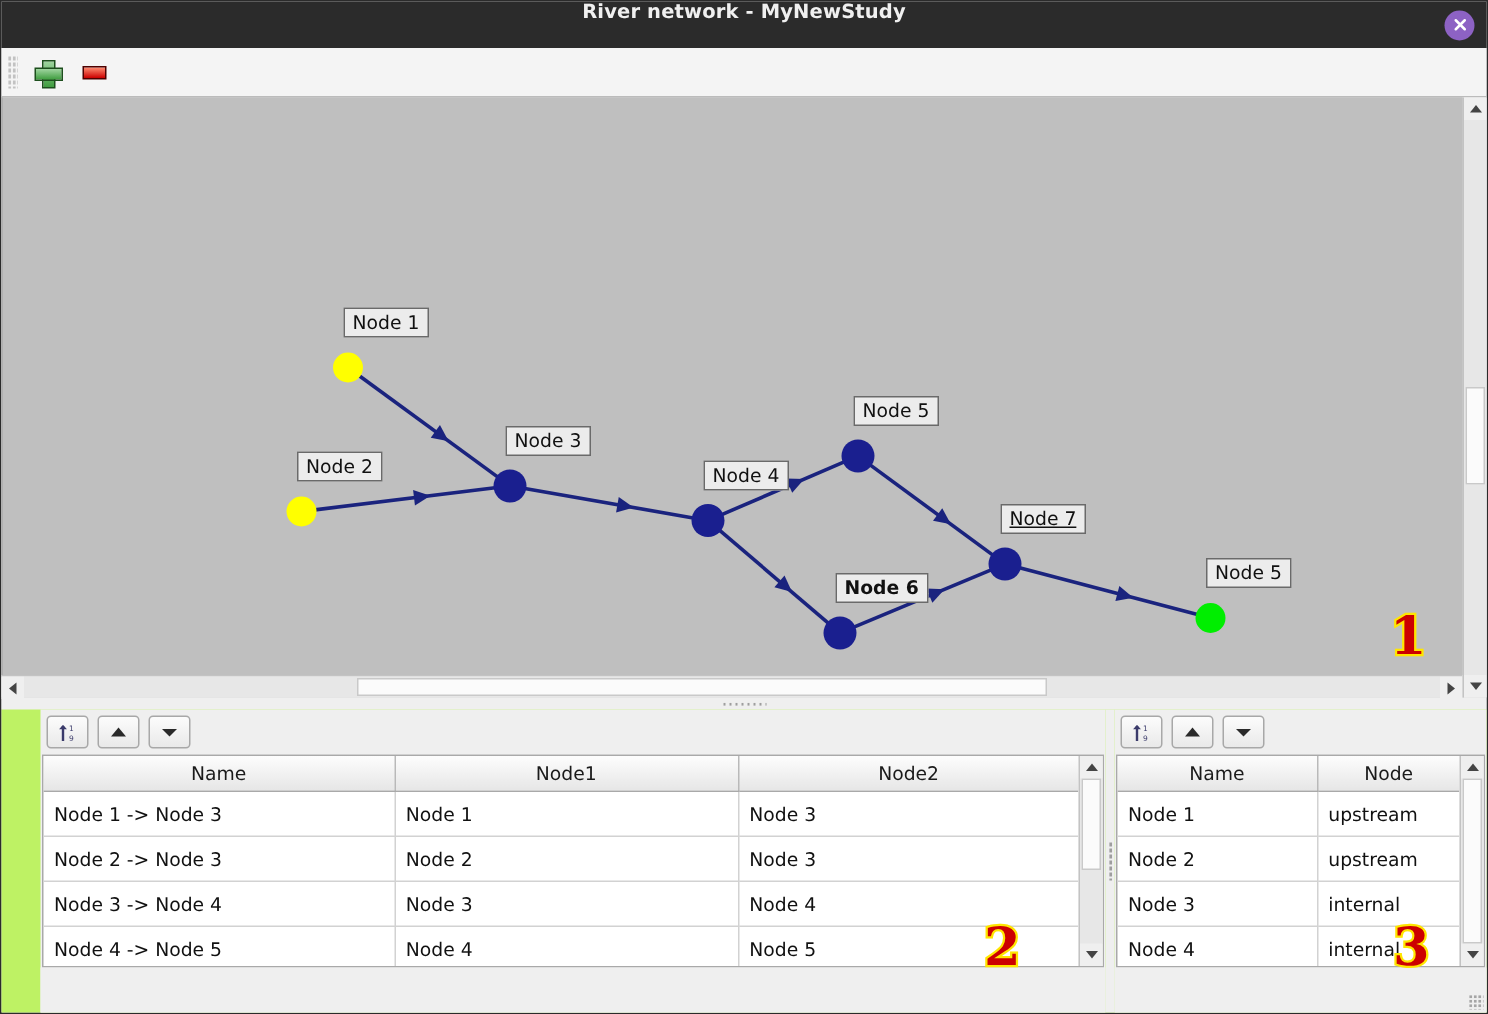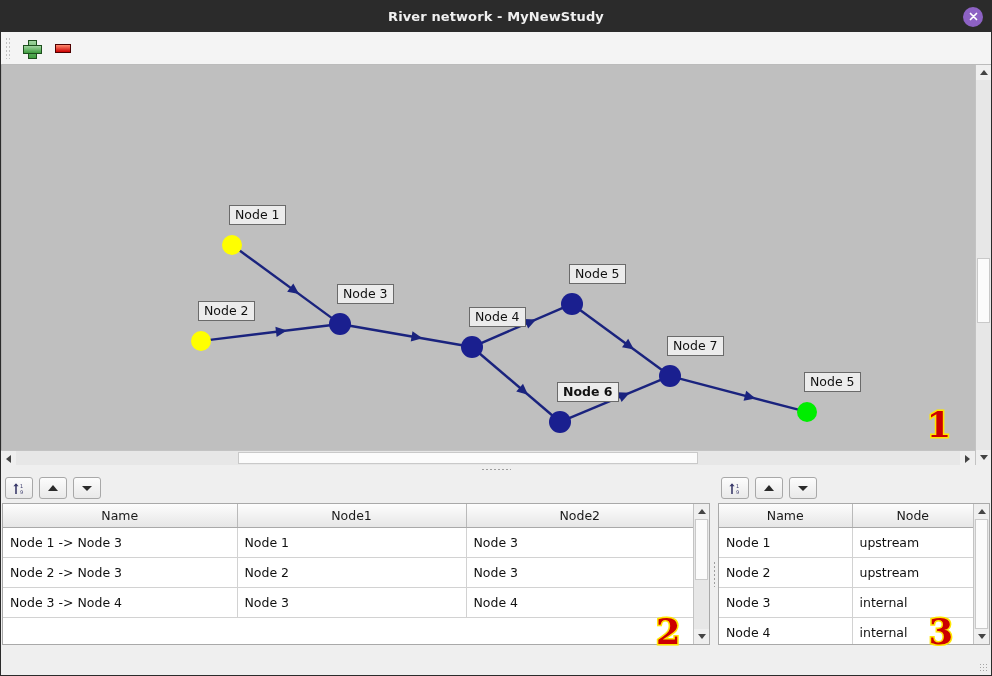--- a/index.html
+++ b/index.html
@@ -16,21 +16,21 @@
     background: #efefef;
     display: flex; flex-direction: column;
     border: 1px solid #2b2b2b;
   }
 
   
   .titlebar {
     height: 31px; min-height: 31px;
     background: #2b2b2b;
     color: #f0f0f0;
-    display: flex; align-items: center; justify-content: center;
+    display: flex; justify-content: center;
     position: relative;
     font-size: 13px;
     font-weight: bold;
     letter-spacing: .1px;
   }
   .titlebar .title { pointer-events: none; }
   .close-btn {
     position: absolute; right: 8px; top: 50%;
     transform: translateY(-50%);
     width: 20px; height: 20px; border-radius: 50%;
@@ -166,20 +166,21 @@
     background-image: radial-gradient(#9e9e9e 1px, transparent 1px);
     background-size: 4px 3px;
   }
 
   
   .bottom {
     flex: 1;
     display: flex;
     background: #bef264;
     min-height: 0;
+    padding-left: 26px;
   }
   .pane {
     display: flex; flex-direction: column;
     min-width: 0;
     background: #efefef;
   }
   .pane-left  { flex: 0 0 710px; }
   .pane-vsplit {
     flex: 0 0 6px;
     background: #efefef;
@@ -313,21 +314,21 @@
             <circle cx="668" cy="311" r="11" fill="#1a1f8f"></circle>
             <circle cx="805" cy="347" r="10" fill="#00ee00"></circle>
           </svg>
         <div id="node-labels">
             <div class="node-label" style="left: 227px; top: 140px;">Node 1</div>
             <div class="node-label" style="left: 196px; top: 236px;">Node 2</div>
             <div class="node-label" style="left: 335px; top: 219px;">Node 3</div>
             <div class="node-label" style="left: 467px; top: 242px;">Node 4</div>
             <div class="node-label" style="left: 567px; top: 199px;">Node 5</div>
             <div class="node-label" style="left: 555px; top: 317px; font-weight: bold;">Node 6</div>
-            <div class="node-label" style="left: 665px; top: 271px;">Node 7</div>
+            <div class="node-label" style="left: 665px; top: 271px; text-decoration: underline;">Node 7</div>
             <div class="node-label" style="left: 802px; top: 307px;">Node 5</div>
           </div>
         <span class="marker" id="marker-1" style="right:24px; bottom:8px;">1</span>
       </div>
 
       <div class="hscroll">
         <div class="sb-arrow">
             <span class="tri tri-left"></span>
           </div>
         <div class="sb-track">
@@ -393,20 +394,25 @@
                 </tr>
                 <tr>
                   <td>Node 2 -&gt; Node 3</td>
                   <td>Node 2</td>
                   <td>Node 3</td>
                 </tr>
                 <tr>
                   <td>Node 3 -&gt; Node 4</td>
                   <td>Node 3</td>
                   <td>Node 4</td>
+                </tr>
+                <tr>
+                  <td>Node 4 -&gt; Node 5</td>
+                  <td>Node 4</td>
+                  <td>Node 5</td>
                 </tr>
               </tbody>
           </table>
         </div>
         <div class="vscroll" style="border-left:1px solid #c3c3c3;">
           <div class="sb-arrow">
               <span class="tri tri-up"></span>
             </div>
           <div class="sb-track">
             <div class="sb-thumb-v" style="top:0; height:55%;"></div>

